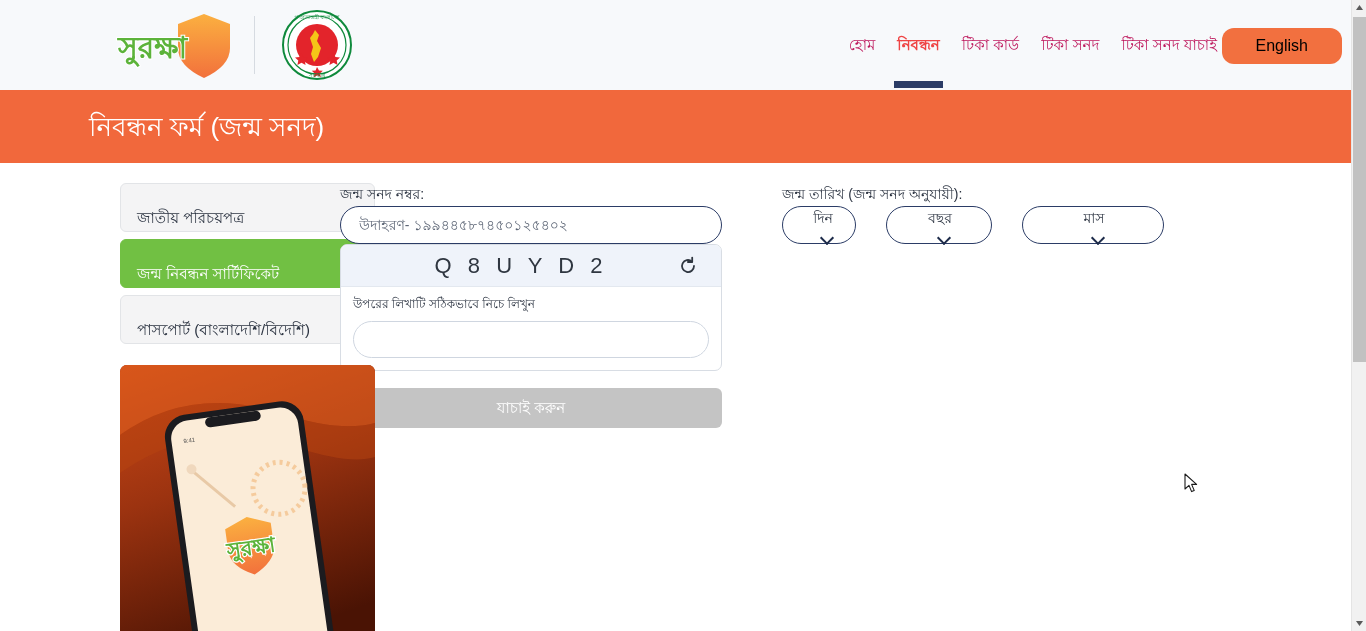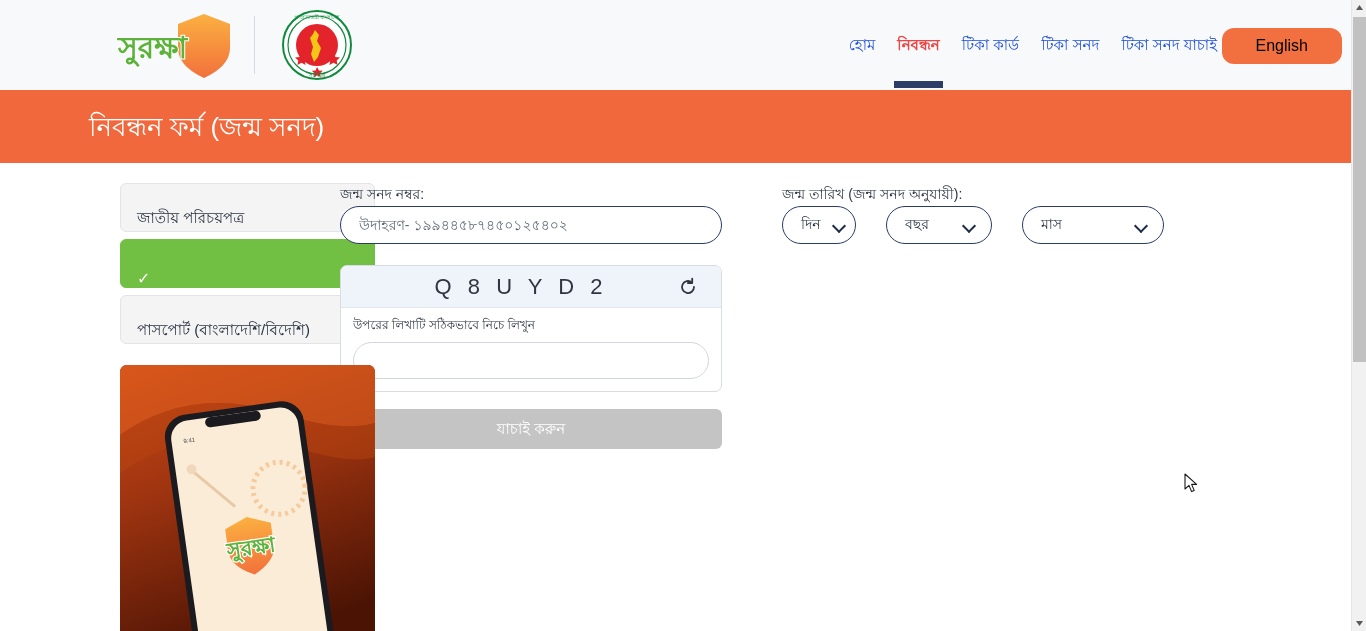--- a/index.html
+++ b/index.html
@@ -70,21 +70,21 @@
     right: 138px;
     top: 30px;
     display: flex;
     align-items: center;
     gap: 0;
   }
 
   .nav-item {
     position: relative;
     font-size: 15px;
-    color: #1d4ed8;
+    color: #be185d;
     padding: 4px 11px;
     cursor: pointer;
     white-space: nowrap;
     line-height: 22px;
   }
 
   .nav-item.active {
     color: #ef4444;
     font-weight: bold;
   }
@@ -224,20 +224,21 @@
     border: 1px solid #2b3c66;
     border-radius: 20px;
     background: #ffffff;
     display: flex;
     align-items: center;
     justify-content: space-between;
     padding: 0 16px 0 18px;
     font-size: 14px;
     color: #2c3442;
     cursor: pointer;
+    flex-direction: column;
   }
 
   .sel-day { width: 74px; padding-right: 10px; }
   .sel-month { width: 142px; }
   .sel-year { width: 106px; }
 
   .chevron {
     display: inline-block;
     width: 11px;
     height: 11px;
@@ -252,21 +253,20 @@
     top: 1px;
     width: 8px;
     height: 8px;
     border-right: 2px solid #1d2b4a;
     border-bottom: 2px solid #1d2b4a;
     transform: rotate(45deg);
   }
 
   
   .captcha-box {
-    margin-top: 21px;
     width: 382px;
     border: 1px solid #d8dde4;
     border-radius: 7px;
     background: #ffffff;
     overflow: hidden;
   }
 
   .captcha-head {
     background: #eff3fa;
     height: 42px;
@@ -429,20 +429,21 @@
   <div class="content">
 
     <aside class="sidebar">
 
       <div class="id-option">
         <span>জাতীয় পরিচয়পত্র</span>
         <span class="check"></span>
       </div>
 
       <div class="id-option selected">
+        <span>জন্ম নিবন্ধন সার্টিফিকেট</span>
         <span class="check">✓</span>
       </div>
 
       <div class="id-option">
         <span>পাসপোর্ট (বাংলাদেশি/বিদেশি)</span>
         <span class="check"></span>
       </div>
 
       <div class="promo-card">
         <svg width="255" height="300" viewBox="0 0 255 300" aria-hidden="true">

